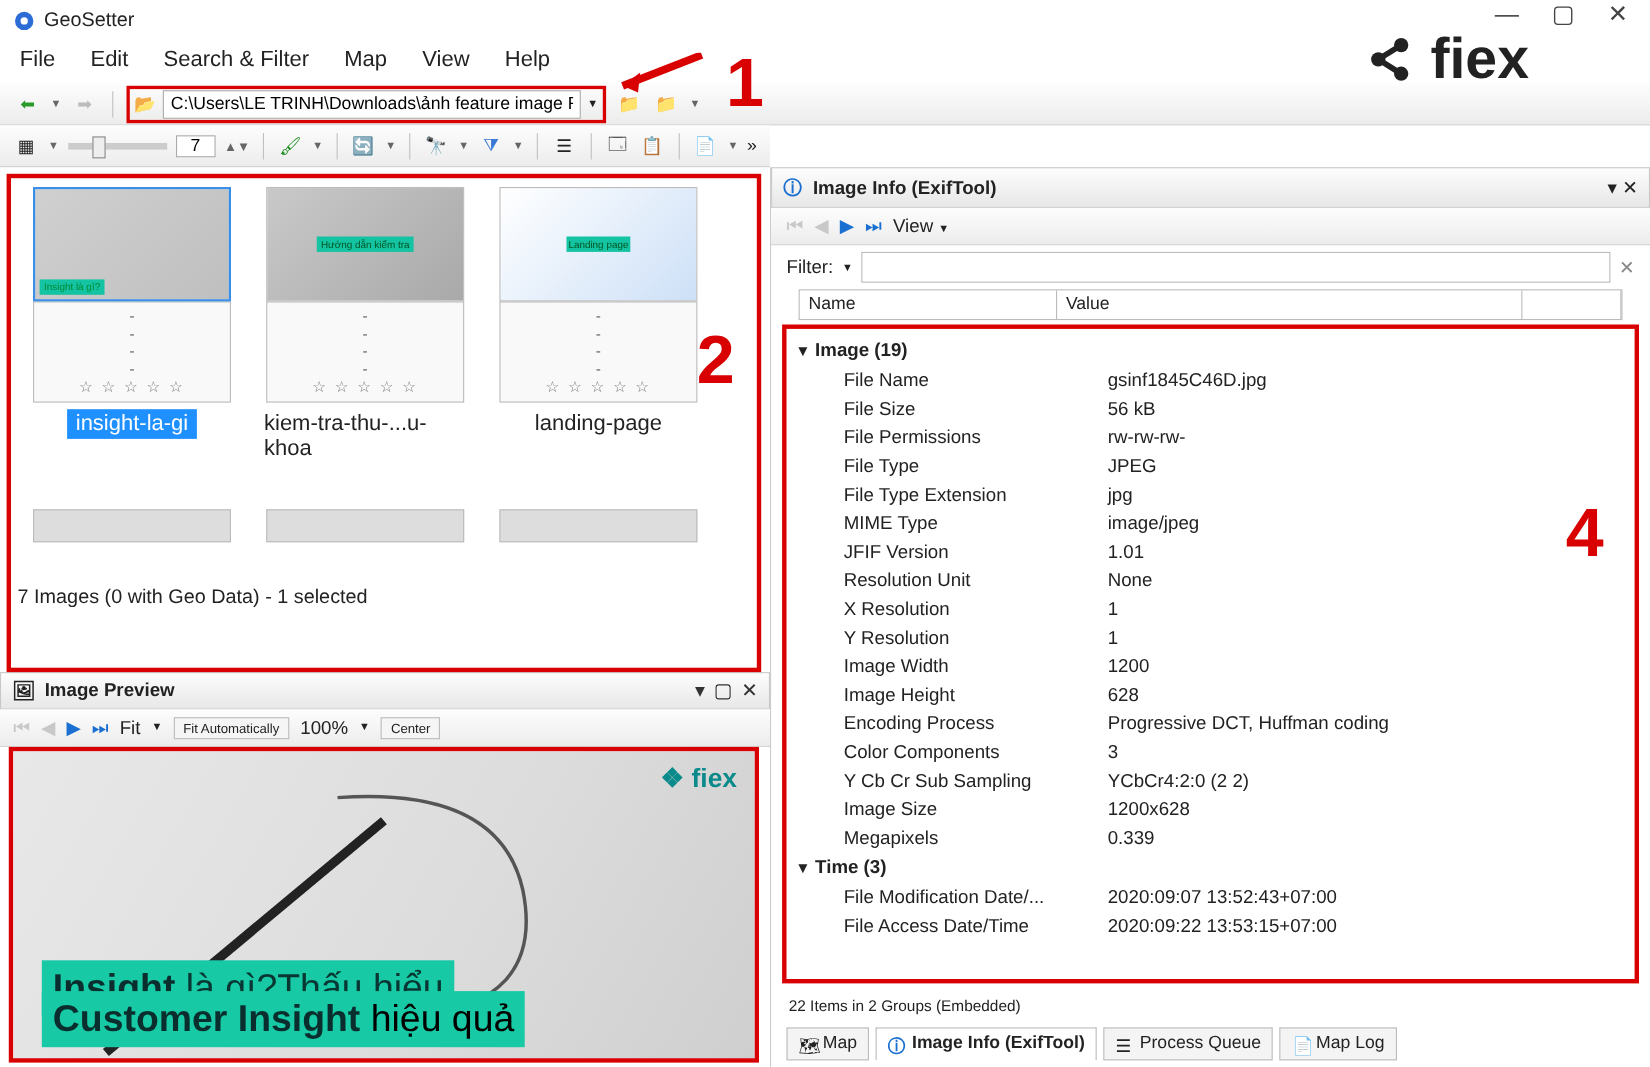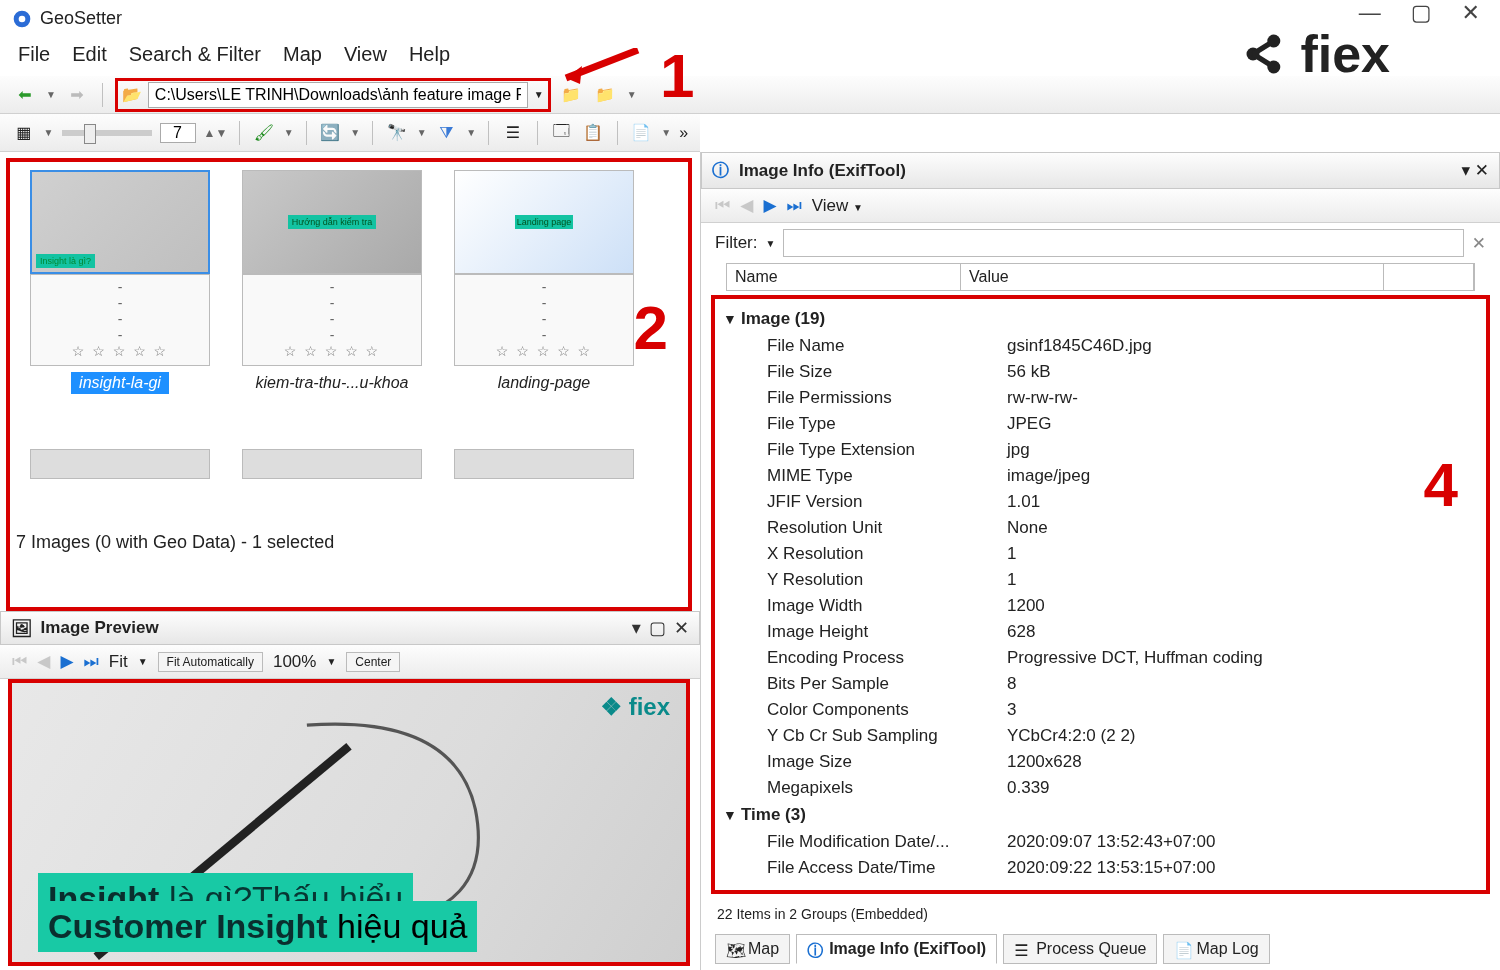--- a/index.html
+++ b/index.html
@@ -6,21 +6,21 @@
 body { background: #fff; width: 1500px; height: 970px; overflow: hidden; position: relative; font-size: 16px; color: #222; }
 
 
 .titlebar { display: flex; align-items: center; padding: 8px 12px; gap: 8px; }
 .titlebar .icon { width: 20px; height: 20px; }
 .titlebar span { font-size: 18px; }
 
 .winctrl { position: absolute; top: 0; right: 20px; display: flex; gap: 30px; font-size: 22px; color: #444; }
 
 
-.menubar { display: flex; gap: 22px; padding: 6px 18px 10px; font-size: 20px; }
+.menubar { display: flex; gap: 32px; padding: 6px 18px 10px; font-size: 20px; }
 
 
 .toolbar-row { display: flex; align-items: center; gap: 8px; padding: 4px 12px; background: linear-gradient(#fdfdfd,#ececec); border-bottom: 1px solid #d0d0d0; height: 38px; }
 .toolbar-row .btn { width: 26px; height: 26px; display: flex; align-items: center; justify-content: center; border: 1px solid transparent; border-radius: 2px; }
 .toolbar-row .sep { width: 1px; height: 24px; background: #c0c0c0; margin: 0 4px; }
 .path-box { border: 3px solid #d80000; display: flex; align-items: center; padding: 2px 4px; gap: 6px; height: 34px; }
 .path-input { border: 1px solid #aaa; padding: 3px 6px; width: 380px; font-size: 16px; }
 .slider { width: 100px; height: 6px; background: #ccc; position: relative; }
 .slider::after { content:""; position:absolute; left:25%; top:-6px; width:10px; height:18px; background:#eee; border:1px solid #888; }
 .numbox { border:1px solid #aaa; width:36px; text-align:center; font-size:16px; }
@@ -31,21 +31,21 @@
 .rightcol { flex:1; display:flex; flex-direction:column; border-left:1px solid #ccc; }
 
 
 .gridframe { border:4px solid #d80000; margin:6px 8px 0 6px; padding:4px; position:relative; height:458px; }
 .thumbs { display:flex; flex-wrap:wrap; gap:12px; padding:4px 6px; overflow:hidden; height: 360px;}
 .thumb { width: 200px; display:flex; flex-direction:column; align-items:center; }
 .thumb .imgbox { width:180px; height:104px; border:2px solid #3a8ee6; background:#e5e5e5; display:flex; align-items:center; justify-content:center; position:relative; overflow:hidden; }
 .thumb.plain .imgbox { border:1px solid #bbb; }
 .thumb .meta { width:180px; border:1px solid #bbb; background:#f9f9f9; padding:4px 0 6px; text-align:center; font-size:14px; color:#666; }
 .thumb .stars { letter-spacing:2px; color:#777; }
-.thumb .caption { margin-top:6px; font-size:16px; padding:2px 8px;font-style:italic; }
+.thumb .caption { margin-top:6px; font-size:20px; padding:2px 8px; }
 .thumb.selected .caption { background:#1e90ff; color:#fff; }
 .status { font-size:18px; padding:6px 2px 2px; }
 .annotate { position:absolute; font-size:62px; font-weight:900; color:#d80000; }
 
 
 .panel-h { background:linear-gradient(#fdfdfd,#e7e7e7); border:1px solid #c8c8c8; padding:5px 10px; display:flex; align-items:center; gap:8px; font-weight:bold; font-size:17px; }
 .panel-h .pin { margin-left:auto; display:flex; gap:8px; font-size:18px; font-weight:normal; color:#333;}
 .preview-tools { display:flex; align-items:center; gap:10px; padding:6px 12px; background:linear-gradient(#fdfdfd,#ececec); border-bottom:1px solid #d0d0d0; font-size:17px; }
 .preview-tools .nav { color:#1a6fd1; }
 .preview-tools .nav.dim { color:#c8c8c8; }
@@ -338,24 +338,20 @@
             </div>
             <div class="prop">
               <div class="k">Image Height</div>
               <div class="v">628</div>
             </div>
             <div class="prop">
               <div class="k">Encoding Process</div>
               <div class="v">Progressive DCT, Huffman coding</div>
             </div>
             <div class="prop">
-              <div class="k">Bits Per Sample</div>
-              <div class="v">8</div>
-            </div>
-            <div class="prop">
               <div class="k">Color Components</div>
               <div class="v">3</div>
             </div>
             <div class="prop">
               <div class="k">Y Cb Cr Sub Sampling</div>
               <div class="v">YCbCr4:2:0 (2 2)</div>
             </div>
             <div class="prop">
               <div class="k">Image Size</div>
               <div class="v">1200x628</div>

